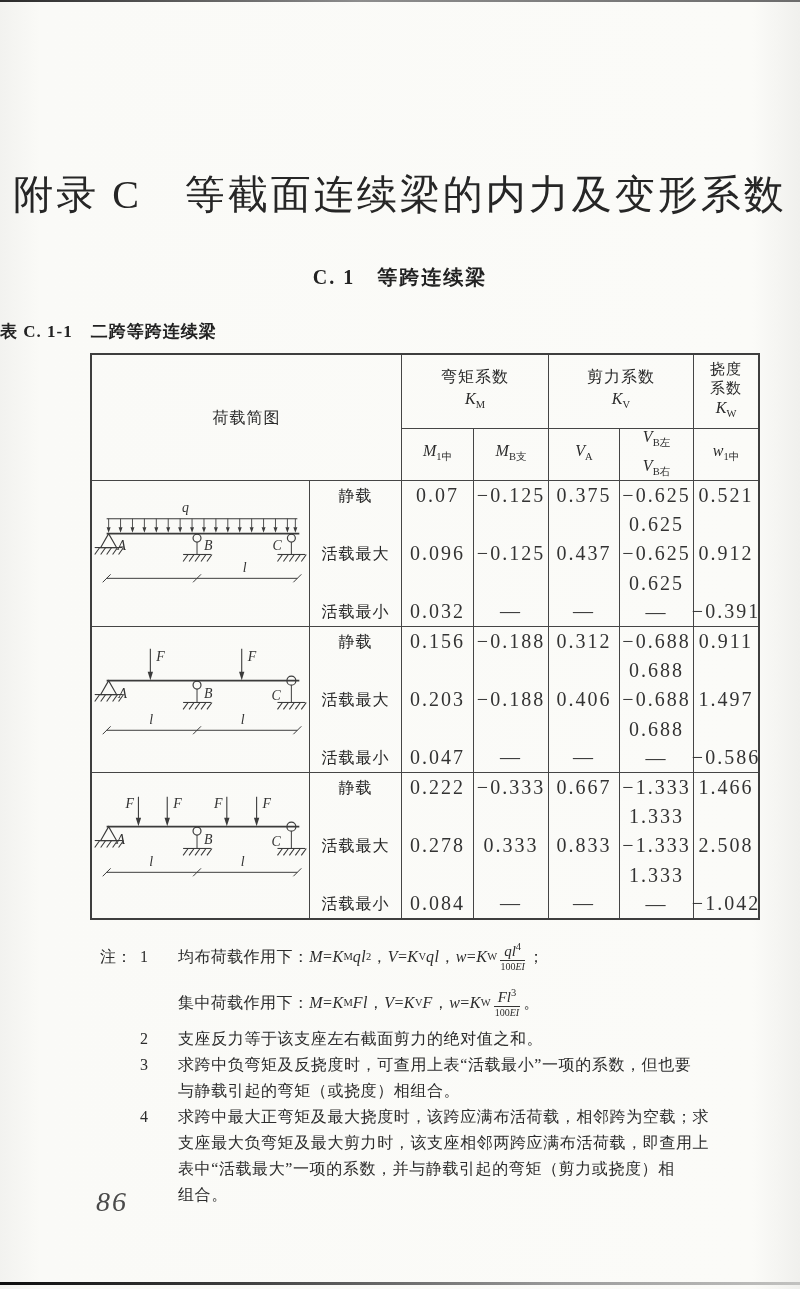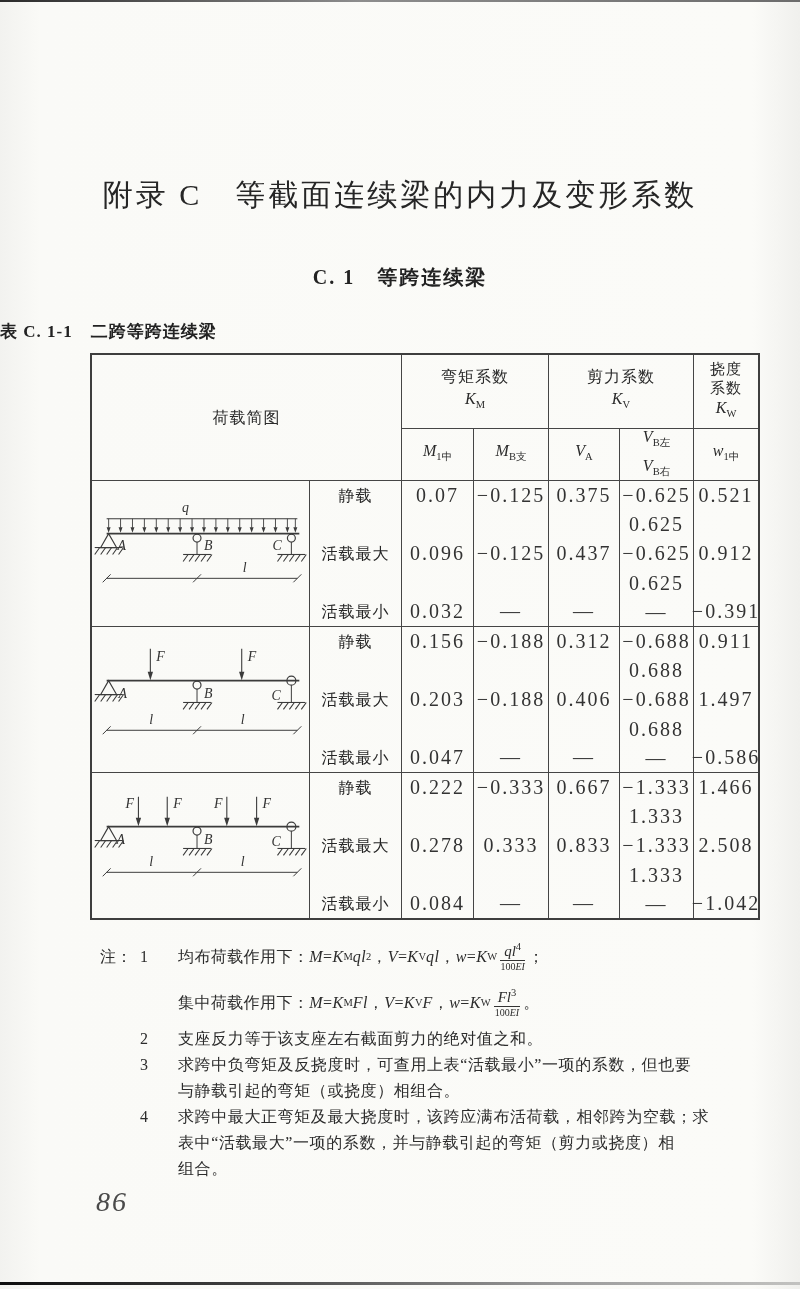--- a/index.html
+++ b/index.html
@@ -9,21 +9,21 @@
     margin:0 auto;
     background:linear-gradient(to right,#f2f2ef,#fafaf7 5%,#fbfbf8 94%,#f0f0ed);
     font-family:"Liberation Serif","DejaVu Serif",serif;
     color:#2e2e2e;
   }
   .edge-top{position:absolute;top:0;left:0;right:0;height:2px;
     background:linear-gradient(to right,#2a2a2a,#8d8d8d 45%,#6c6c6c);}
   .edge-bottom{position:absolute;top:1282px;left:0;right:0;height:3px;
     background:linear-gradient(to right,#0e0e0e,#3f3f3f 30%,#9b9b9b 70%,#c2c2c0);}
   .content{padding-top:178px;}
-  .title{text-align:center;font-size:30px;letter-spacing:3px;line-height:34px;color:#262626;}
+  .title{text-align:center;font-size:40px;letter-spacing:3px;line-height:34px;color:#262626;}
   .section{margin-top:52px;text-align:center;font-size:20px;font-weight:bold;letter-spacing:2px;line-height:26px;color:#222;}
   .caption{margin-top:30px;text-align:left;font-size:17px;font-weight:bold;letter-spacing:1px;line-height:24px;color:#222;}
 
   .ctable{margin:9px 0 0 90px;width:670px;border:2px solid #3e3e3e;background:transparent;}
   .thead{display:grid;grid-template-columns:309px 72px 75px 71px 74px 65px;grid-template-rows:73px 52px;}
   .hcell{display:flex;flex-direction:column;justify-content:center;align-items:center;
     font-size:16px;letter-spacing:1px;line-height:22px;color:#2b2b2b;}
   .bl{border-left:1px solid #454545;align-items:center;}
   .bt{border-top:1px solid #454545;}
   .h-diagram{grid-column:1;grid-row:1/3;}
@@ -370,20 +370,25 @@
         <span class="ntext">与静载引起的弯矩（或挠度）相组合。</span>
       </div>
       <div class="nrow">
         <span class="nlabel"></span>
         <span class="nnum">4</span>
         <span class="ntext">求跨中最大正弯矩及最大挠度时，该跨应满布活荷载，相邻跨为空载；求</span>
       </div>
       <div class="nrow">
         <span class="nlabel"></span>
         <span class="nnum"></span>
+        <span class="ntext">支座最大负弯矩及最大剪力时，该支座相邻两跨应满布活荷载，即查用上</span>
+      </div>
+      <div class="nrow">
+        <span class="nlabel"></span>
+        <span class="nnum"></span>
         <span class="ntext">表中“活载最大”一项的系数，并与静载引起的弯矩（剪力或挠度）相</span>
       </div>
       <div class="nrow">
         <span class="nlabel"></span>
         <span class="nnum"></span>
         <span class="ntext">组合。</span>
       </div>
     </div>
   </div>
 

